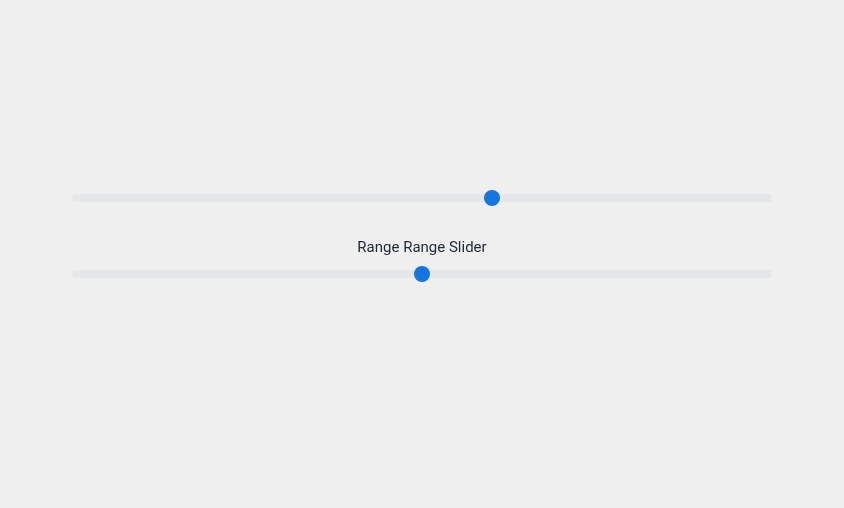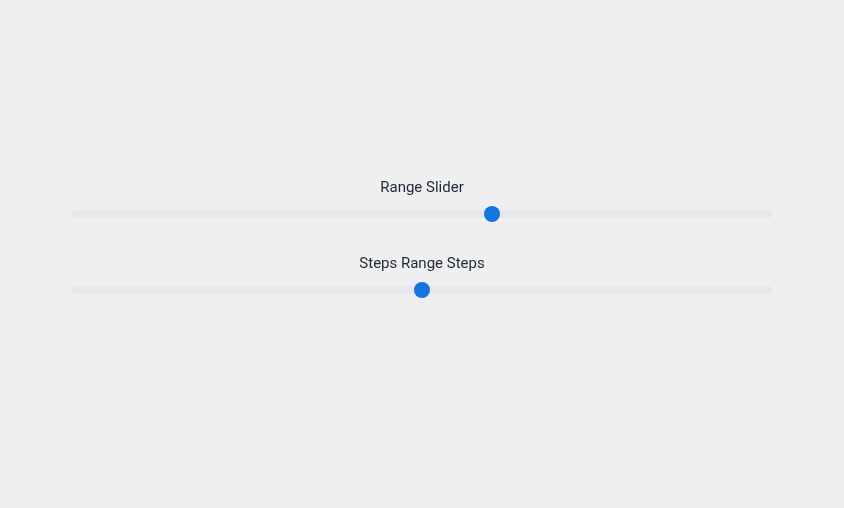--- a/index.html
+++ b/index.html
@@ -60,26 +60,25 @@
       width: 100%;
       height: 100%;
       opacity: 0;
       cursor: pointer;
     }
   </style>
 </head>
 <body>
 
 <div class="slider-group">
-  <label class="slider-label">Range Slider</label>
   <div class="slider-track">
     <div class="slider-thumb" style="left: 60%;"></div>
     <input type="range" value="60" style="">
   </div>
 </div>
 
 <div class="slider-group">
-  <label class="slider-label">Steps Range Steps</label>
+  <label class="slider-label">Range Range Slider</label>
   <div class="slider-track">
     <div class="slider-thumb" style="left: 50%;"></div>
     <input type="range" value="50" style="">
   </div>
 </div>
 
 </body></html>

